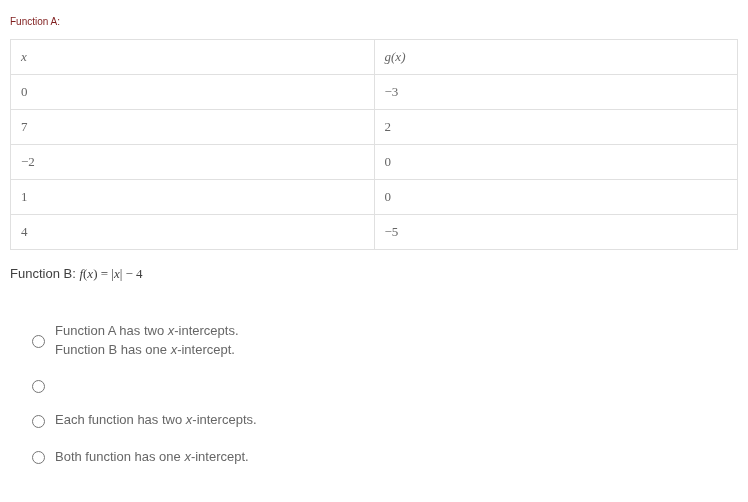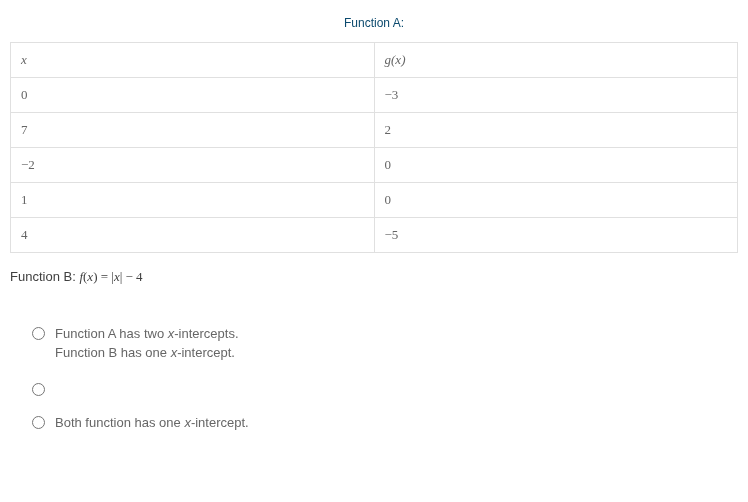--- a/index.html
+++ b/index.html
@@ -6,24 +6,23 @@
   body {
     margin: 0;
     padding: 10px;
     font-family: Arial, Helvetica, sans-serif;
     font-size: 13px;
     color: #666;
     background: #fff;
     width: 748px;
   }
   .label-line {
-    color: #0c4a6e;
+    color: #7f1d1d;
     margin: 6px 0 12px 0;
-    font-size: 12px;
-    text-align: center;
+    font-size: 10px;
   }
   table.data {
     width: 100%;
     border-collapse: collapse;
     margin-bottom: 16px;
   }
   table.data th, table.data td {
     border: 1px solid #e0e0e0;
     padding: 9px 10px;
     text-align: left;
@@ -40,21 +39,21 @@
   .func-b-line {
     color: #404040;
     font-size: 13px;
     margin: 10px 0 40px 0;
   }
   .options {
     margin-left: 22px;
   }
   .option {
     display: flex;
-    align-items: flex-start;
+    align-items: center;
     margin: 10px 0 18px 0;
     color: #666;
     font-size: 13px;
   }
   .option input[type=radio] {
     margin: 2px 10px 0 0;
     flex-shrink: 0;
   }
   .option .txt { line-height: 1.45; }
   .xint { font-style: italic; }
@@ -110,20 +109,26 @@
     <span class="txt">
       <span>Function A has two </span><span class="xint">x</span><span>-intercepts.</span><br>
       <span>Function B has one </span><span class="xint">x</span><span>-intercept.</span>
     </span>
   </label>
 
   <label class="option">
     <input type="radio" name="ans" style="">
   </label>
 
+  <label class="option">
+    <input type="radio" name="ans" style="">
+    <span class="txt">
+      <span>Each function has two </span><span class="xint">x</span><span>-intercepts.</span>
+    </span>
+  </label>
 
   <label class="option">
     <input type="radio" name="ans" style="">
     <span class="txt">
       <span>Both function has one </span><span class="xint">x</span><span>-intercept.</span>
     </span>
   </label>
 
 </div>
 

